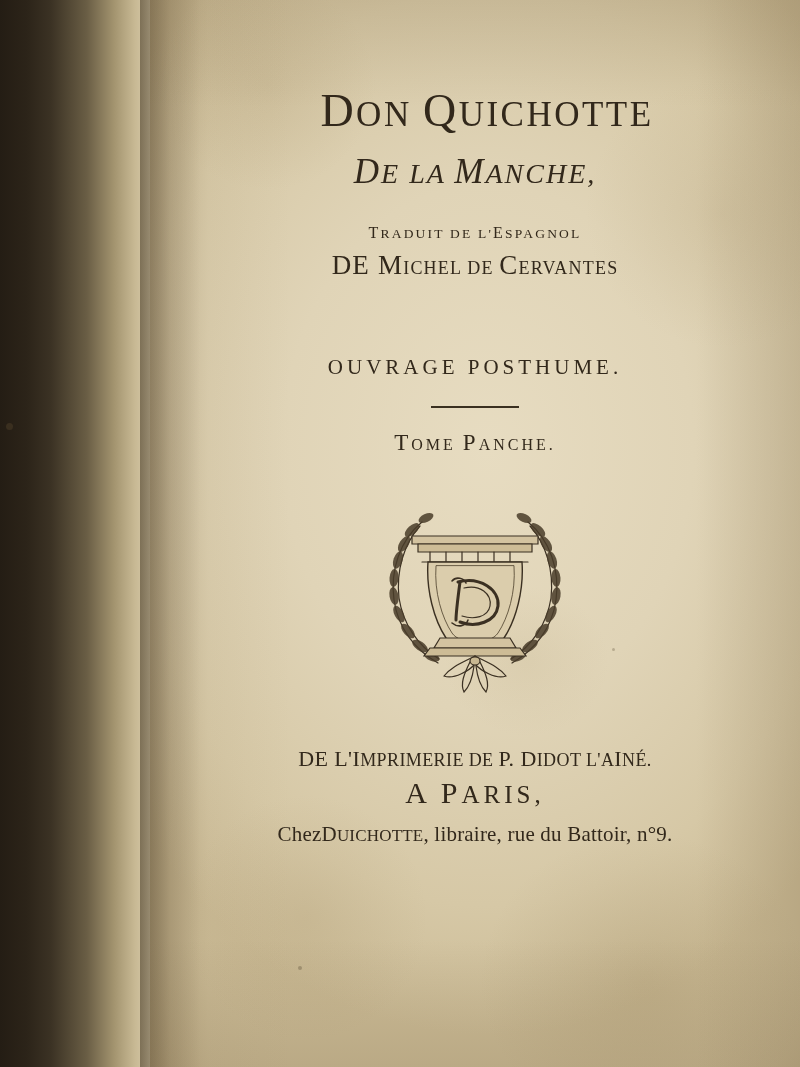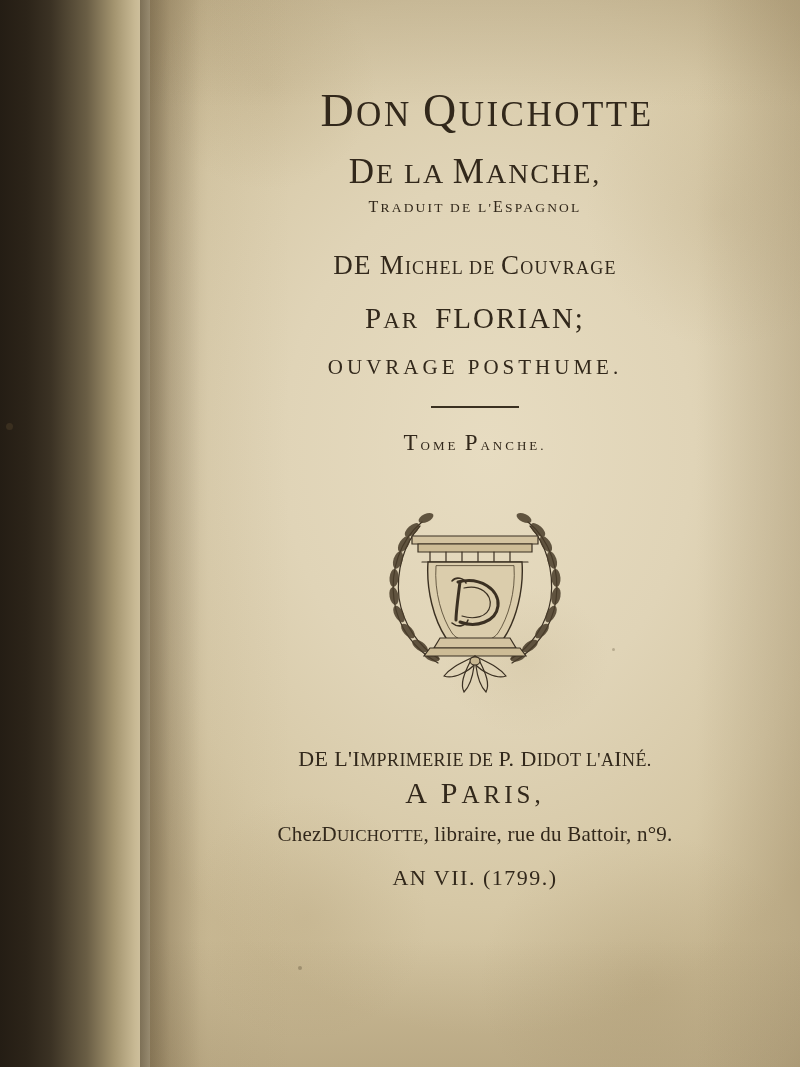--- a/index.html
+++ b/index.html
@@ -104,25 +104,26 @@
     letter-spacing: 2.5px;
     font-family: "Liberation Serif", serif;
     padding-left: 12px;
   }
   .t-main .small-caps { font-size: 35px; }
 
   .t-sub {
     top: 152px;
     font-size: 35px;
     letter-spacing: 2px;
+    font-style: italic;
   }
   .t-sub .small-caps { font-size: 28px; }
 
   .t-trad {
-    top: 198px;
+    top: 224px;
     font-size: 16px;
     letter-spacing: 2.2px;
   }
   .t-trad .small-caps { font-size: 13.5px; }
 
   .t-author {
     top: 250px;
     font-size: 27px;
     letter-spacing: 1.2px;
   }
@@ -150,21 +151,21 @@
     width: 88px;
     height: 2px;
     background: #3a3020;
   }
 
   .t-tome {
     top: 430px;
     font-size: 23px;
     letter-spacing: 3px;
   }
-  .t-tome .small-caps { font-size: 13px; }
+  .t-tome .small-caps { font-size: 16px; }
 
   
   .t-imprimerie {
     top: 746px;
     font-size: 22px;
     letter-spacing: 0.4px;
   }
   .t-imprimerie .small-caps { font-size: 18px; }
 
   .t-paris {
@@ -220,26 +221,23 @@
 
     <div class="line t-sub">
       <span>D</span><span class="small-caps">E LA </span><span>M</span><span class="small-caps">ANCHE,</span>
     </div>
 
     <div class="line t-trad">
       <span>T</span><span class="small-caps">RADUIT DE L'</span><span>E</span><span class="small-caps">SPAGNOL</span>
     </div>
 
     <div class="line t-author">
-      <span>DE M</span><span class="small-caps">ICHEL DE </span><span>C</span><span class="small-caps">OUVRAGE</span>
-    </div>
-
-    <div class="line t-par">
-      <span>P</span><span class="small-caps">AR</span><span class="gap"></span><span>FLORIAN;</span>
-    </div>
+      <span>DE M</span><span class="small-caps">ICHEL DE </span><span>C</span><span class="small-caps">ERVANTES</span>
+    </div>
+
 
     <div class="line t-posth">OUVRAGE POSTHUME.</div>
 
     <div class="rule"></div>
 
     <div class="line t-tome">
       <span>T</span><span class="small-caps">OME </span><span>P</span><span class="small-caps">ANCHE.</span>
     </div>
 
     <div class="vignette">
@@ -315,18 +313,15 @@
     </div>
 
     <div class="line t-paris">
       <span>A P</span><span class="small-caps">ARIS,</span>
     </div>
 
     <div class="line t-chez">
       <span>Chez</span><span>D</span><span class="small-caps">UICHOTTE</span><span>, libraire, rue du Battoir, n°9.</span>
     </div>
 
-    <div class="line t-an">
-      <span>AN VII</span><span>. (1799.)</span>
-    </div>
 
   </div>
 </div>
 
 </body></html>

